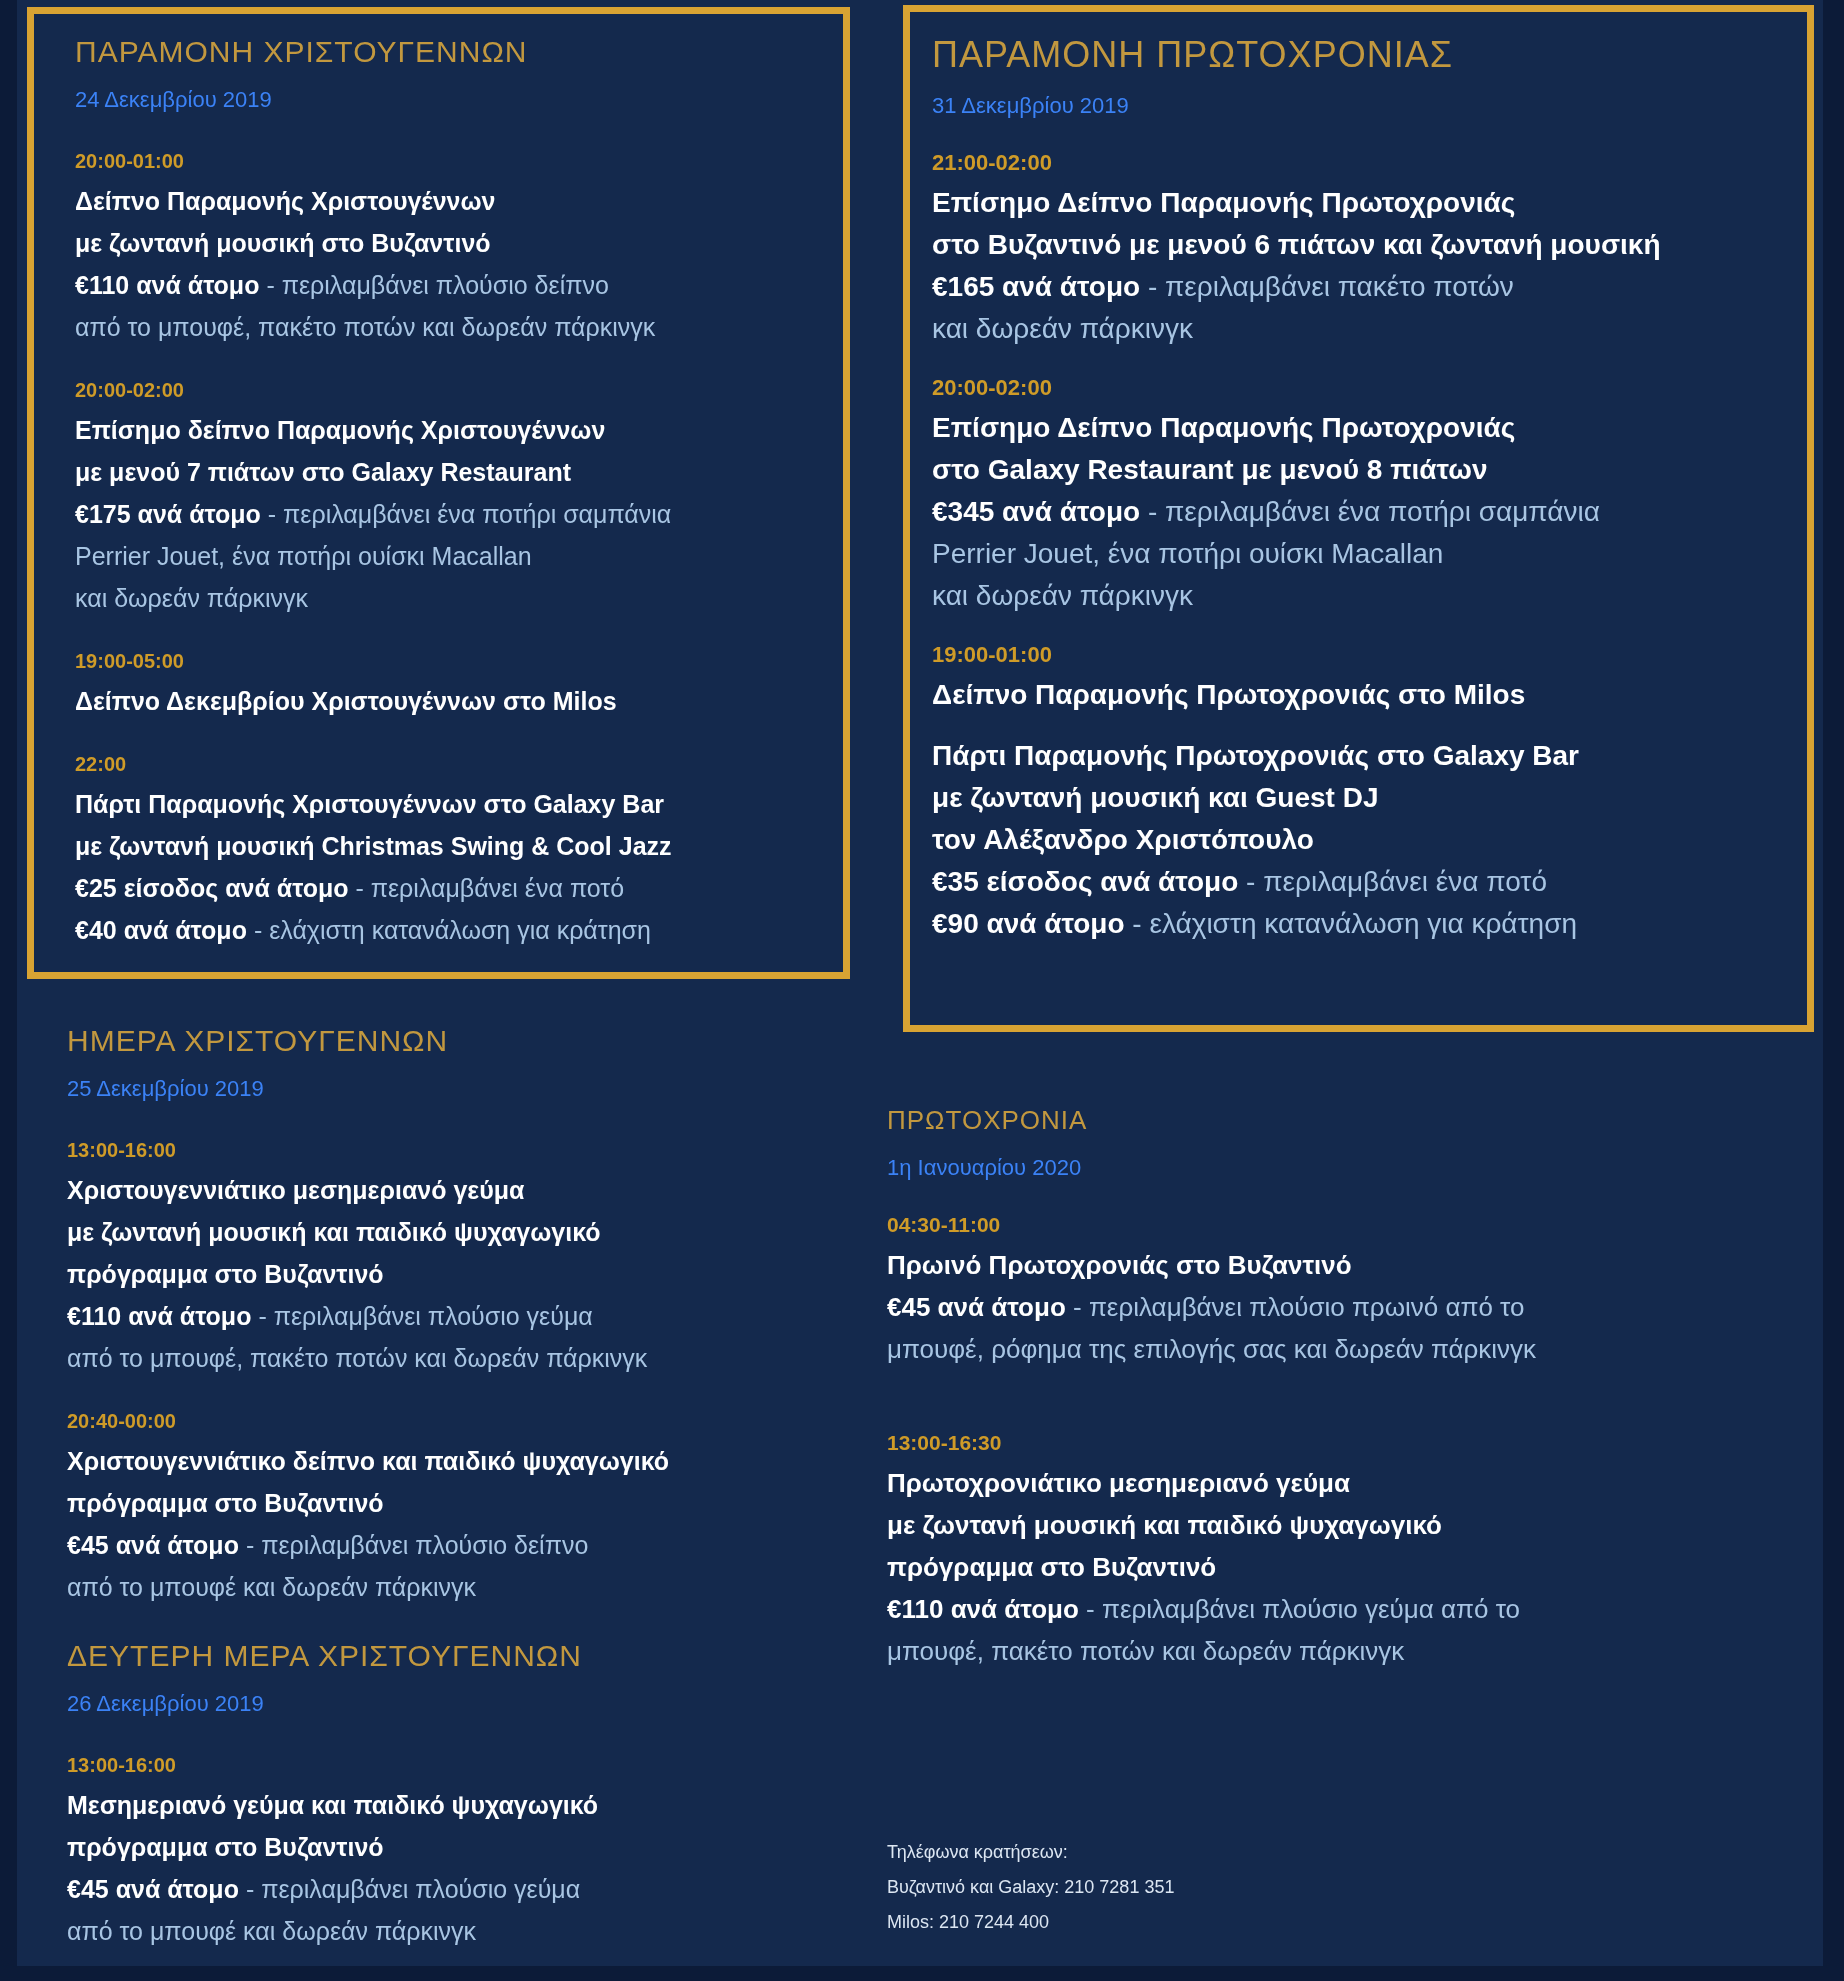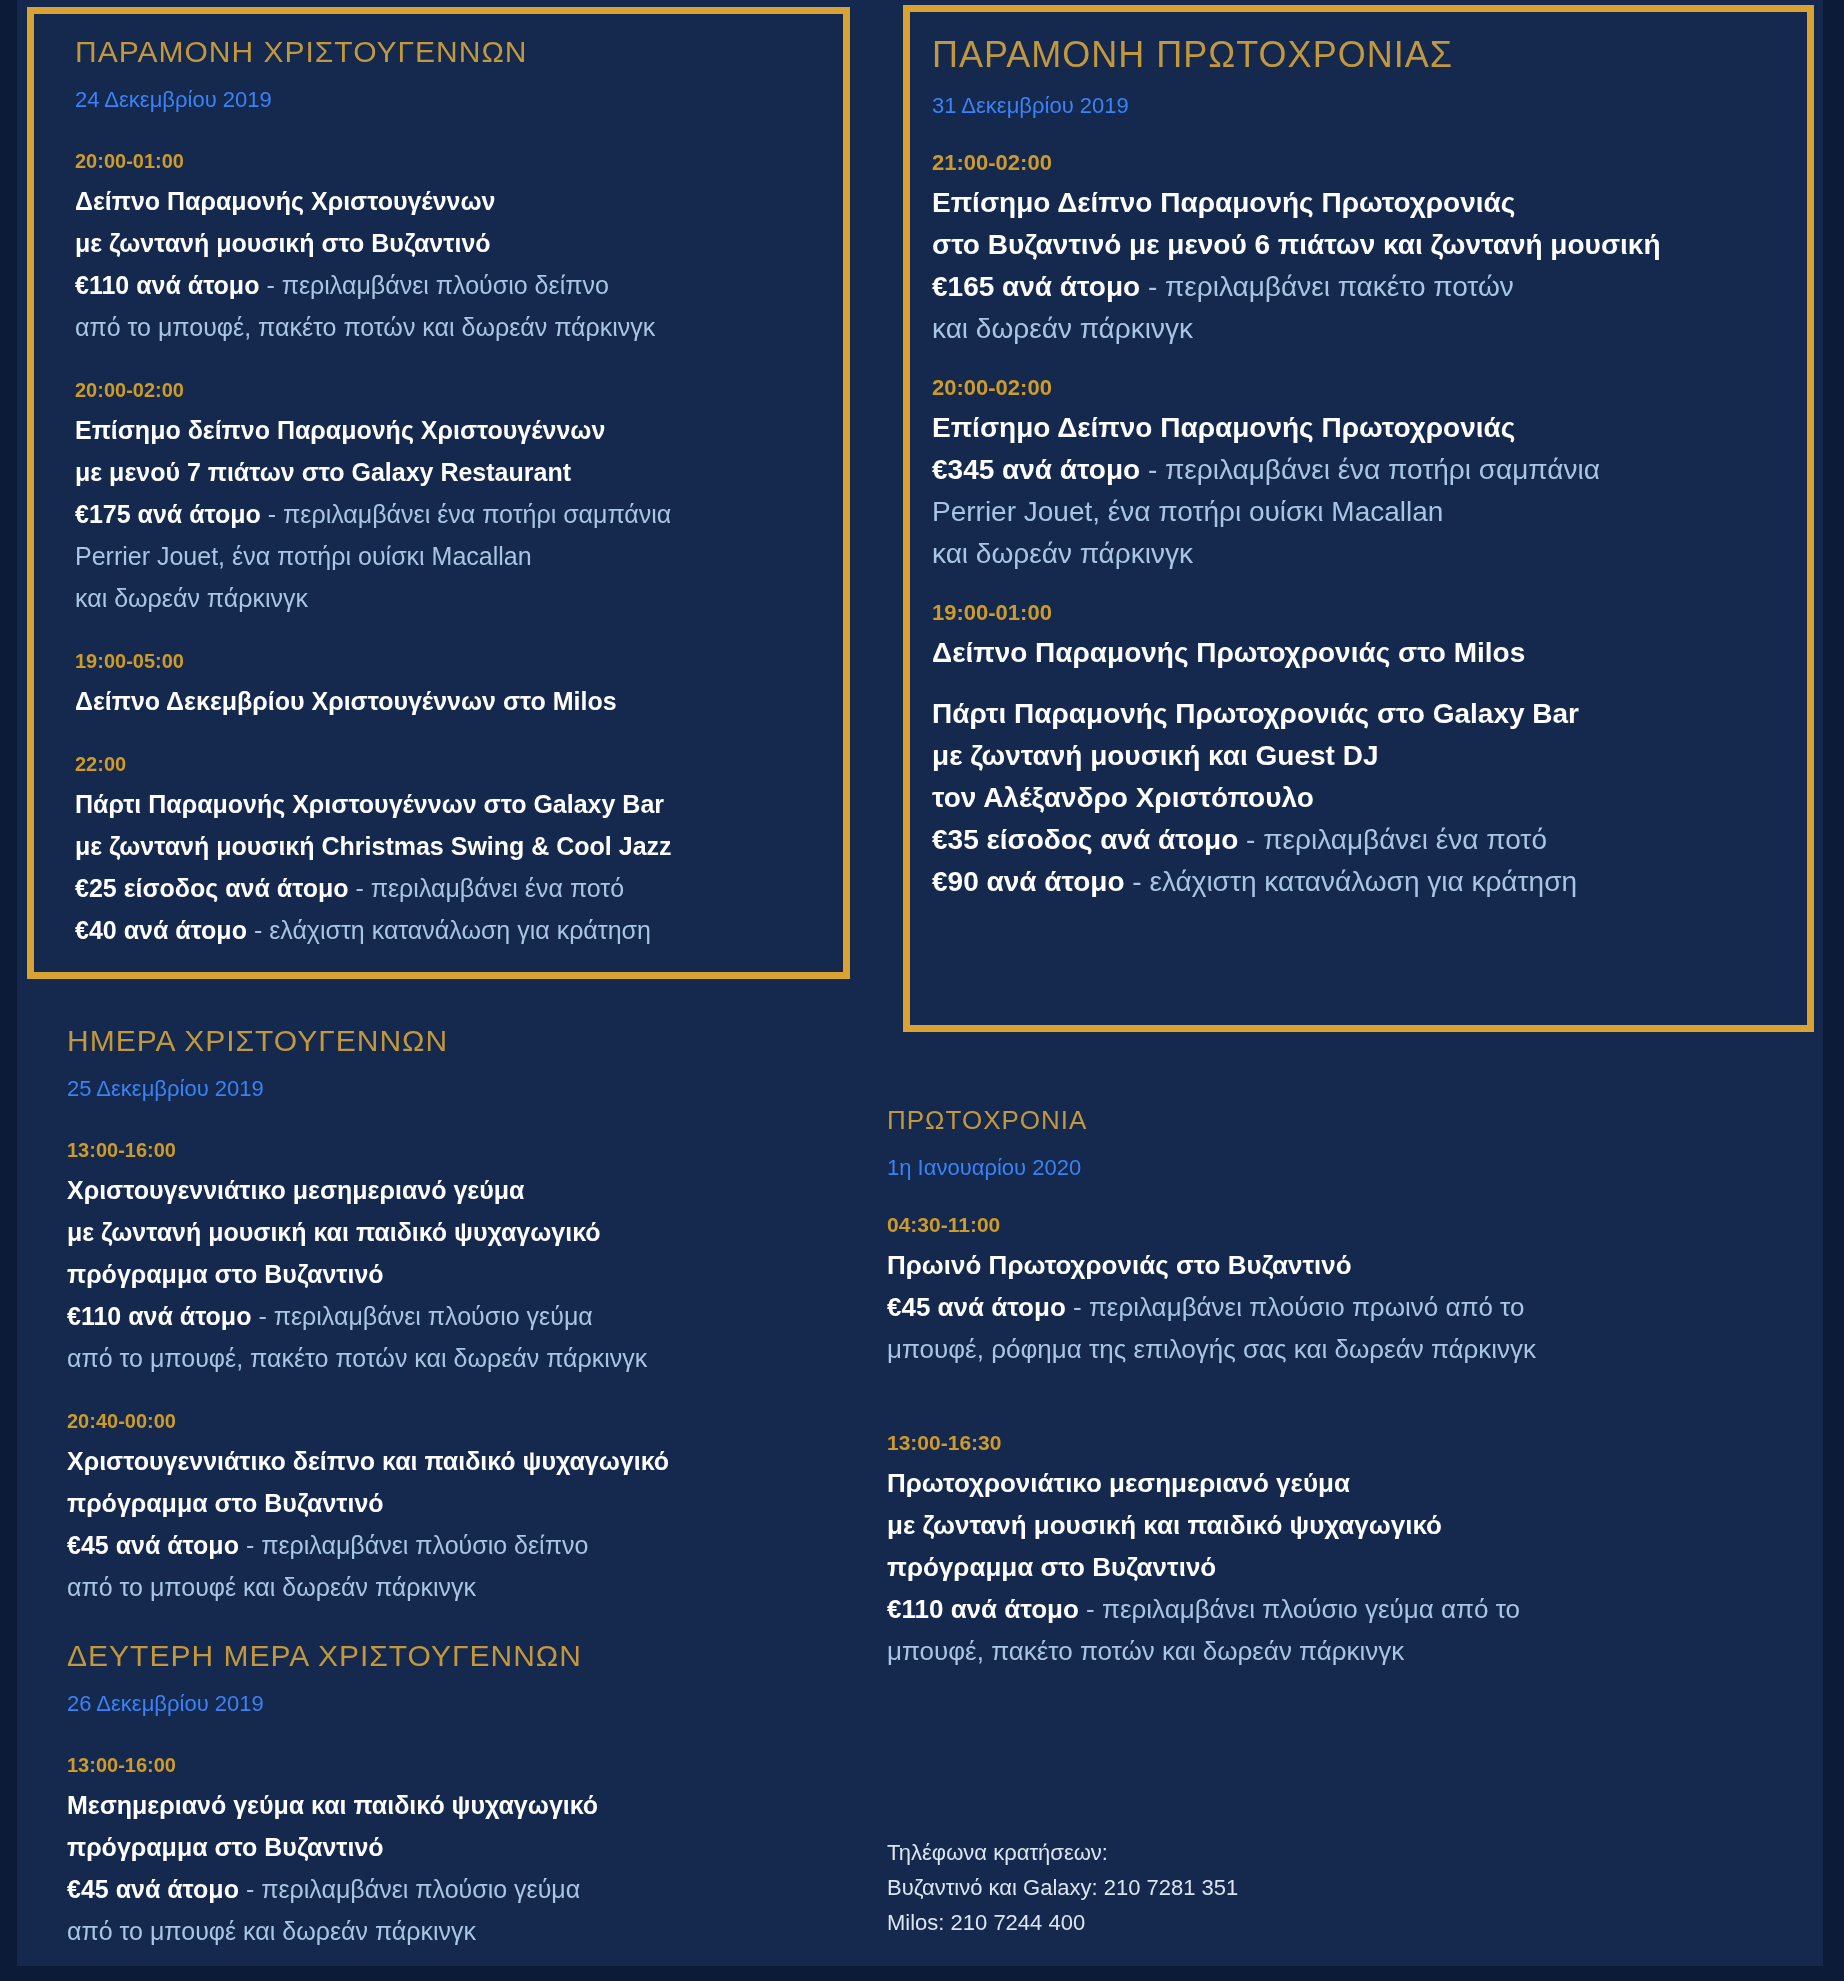--- a/index.html
+++ b/index.html
@@ -45,21 +45,21 @@
   #sec-nye .event{margin-top:19px}
 
   
   #sec-new-year{left:887px;top:1101px}
   #sec-new-year h2{font-size:26px}
   #sec-new-year .line{font-size:26px}
   #sec-new-year .time{font-size:21px}
   #sec-new-year .event{margin-top:19px}
   #sec-new-year .event.gap-lg{margin-top:54px}
 
-  .footer{position:absolute;left:887px;top:1835px;font-size:22px;color:#dce6f2}
+  .footer{position:absolute;left:887px;top:1835px;font-size:18px;color:#dce6f2}
   .fline{line-height:35px;white-space:nowrap}
 </style>
 </head>
 <body>
 
 <div>
   <div class="edge left"></div>
   <div class="edge right"></div>
   <div class="edge bottom"></div>
 
@@ -103,20 +103,21 @@
         <div class="event">
           <div class="time">21:00-02:00</div>
           <div class="line"><span class="b">Επίσημο Δείπνο Παραμονής Πρωτοχρονιάς</span></div>
           <div class="line"><span class="b">στο Βυζαντινό με μενού 6 πιάτων και ζωντανή μουσική</span></div>
           <div class="line"><span class="b">€165 ανά άτομο</span> <span class="t">- περιλαμβάνει πακέτο ποτών</span></div>
           <div class="line"><span class="t">και δωρεάν πάρκινγκ</span></div>
         </div>
         <div class="event">
           <div class="time">20:00-02:00</div>
           <div class="line"><span class="b">Επίσημο Δείπνο Παραμονής Πρωτοχρονιάς</span></div>
+          <div class="line"><span class="b">στο Galaxy Restaurant με μενού 8 πιάτων</span></div>
           <div class="line"><span class="b">€345 ανά άτομο</span> <span class="t">- περιλαμβάνει ένα ποτήρι σαμπάνια</span></div>
           <div class="line"><span class="t">Perrier Jouet, ένα ποτήρι ουίσκι Macallan</span></div>
           <div class="line"><span class="t">και δωρεάν πάρκινγκ</span></div>
         </div>
         <div class="event">
           <div class="time">19:00-01:00</div>
           <div class="line"><span class="b">Δείπνο Παραμονής Πρωτοχρονιάς στο Milos</span></div>
         </div>
         <div class="event">
           <div class="line"><span class="b">Πάρτι Παραμονής Πρωτοχρονιάς στο Galaxy Bar</span></div>

